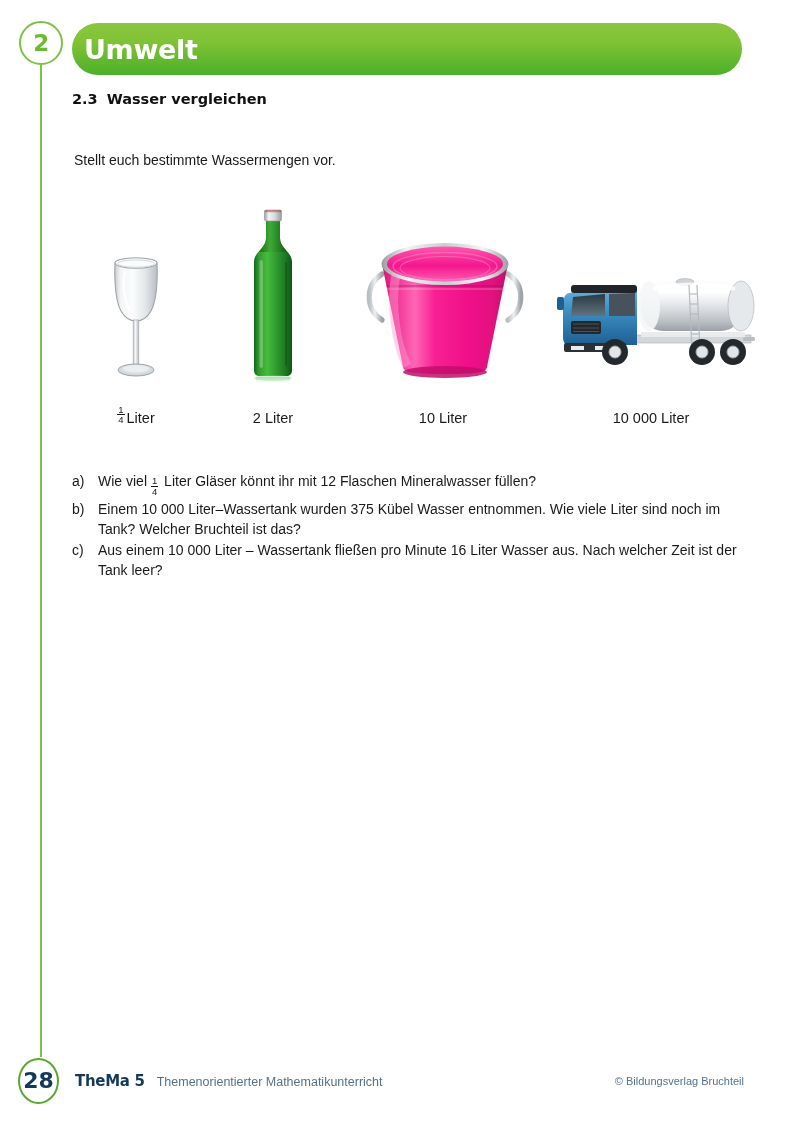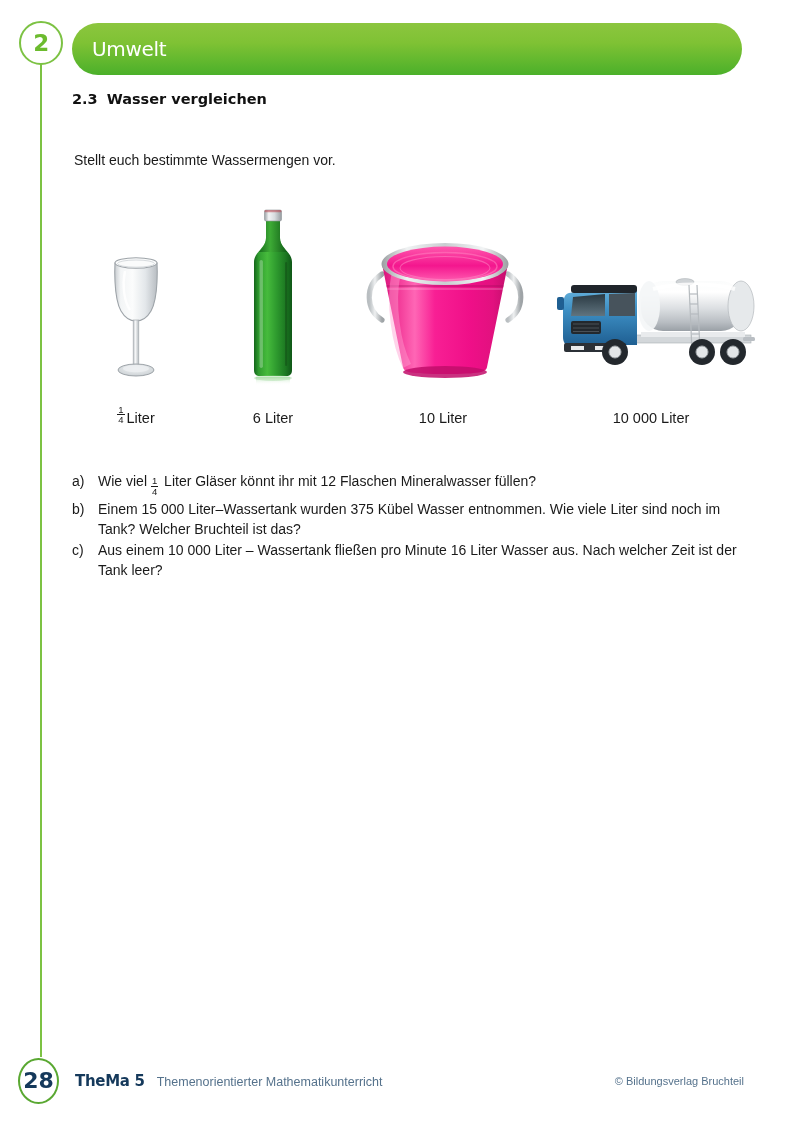--- a/index.html
+++ b/index.html
@@ -56,24 +56,24 @@
     width: 670px;
     height: 52px;
     border-radius: 26px 26px 26px 26px;
     background: linear-gradient(to bottom, #8cc63f 0%, #7fc234 38%, #4bb02a 100%);
     display: flex;
     align-items: center;
   }
   #banner .title {
     color: #ffffff;
     font-family: "DejaVu Sans", sans-serif;
-    font-weight: normal;
-    font-size: 20px;
+    font-weight: bold;
+    font-size: 27px;
     letter-spacing: -0.3px;
-    margin-left: 20px;
+    margin-left: 12px;
     line-height: 1;
   }
 
   
   #section-heading {
     position: absolute;
     left: 72px;
     top: 91px;
     font-family: "DejaVu Sans", sans-serif;
     font-weight: bold;
@@ -322,21 +322,21 @@
 
           <rect x="19.5" y="6" width="17" height="11" rx="1.6" fill="url(#gCap)" stroke="#8d9397" stroke-width="0.6"></rect>
           <rect x="19.5" y="6" width="17" height="2.2" rx="1" fill="#b8434f" opacity="0.55"></rect>
 
           <ellipse cx="28" cy="174" rx="19" ry="3" fill="#7fca7c" opacity="0.35"></ellipse>
           <rect x="11" y="173" width="34" height="8" fill="url(#gShadow)"></rect>
         </svg>
       </div>
     </div>
     <div class="fig-caption">
-      <span>6 Liter</span>
+      <span>2 Liter</span>
     </div>
   </div>
 
   <div class="fig-cell" style="left:274px; width:194px;">
     <div class="figure" style="left:14px;">
       <div class="bucket-wrap">
         <svg width="170" height="155" viewBox="0 0 170 155">
           <defs>
             <linearGradient id="gBody" x1="0" y1="0" x2="1" y2="0">
               <stop offset="0%" stop-color="#d6127a"></stop>
@@ -484,21 +484,21 @@
     <span class="ex-body"><span>Wie viel</span>
       <span class="frac">
           <span class="nm">1</span>
           <span class="den">4</span>
         </span>
       <span>Liter Gläser könnt ihr mit 12 Flaschen Mineralwasser füllen?</span></span>
   </div>
 
   <div class="ex-row">
     <span class="ex-label">b)</span>
-    <span class="ex-body">Einem 15 000 Liter–Wassertank wurden 375 Kübel Wasser entnommen. Wie viele Liter sind noch im Tank? Welcher Bruchteil ist das?</span>
+    <span class="ex-body">Einem 10 000 Liter–Wassertank wurden 375 Kübel Wasser entnommen. Wie viele Liter sind noch im Tank? Welcher Bruchteil ist das?</span>
   </div>
 
   <div class="ex-row">
     <span class="ex-label">c)</span>
     <span class="ex-body">Aus einem 10 000 Liter – Wassertank fließen pro Minute 16 Liter Wasser aus. Nach welcher Zeit ist der Tank leer?</span>
   </div>
 
 </div>
 
 <div id="footer-circle">

